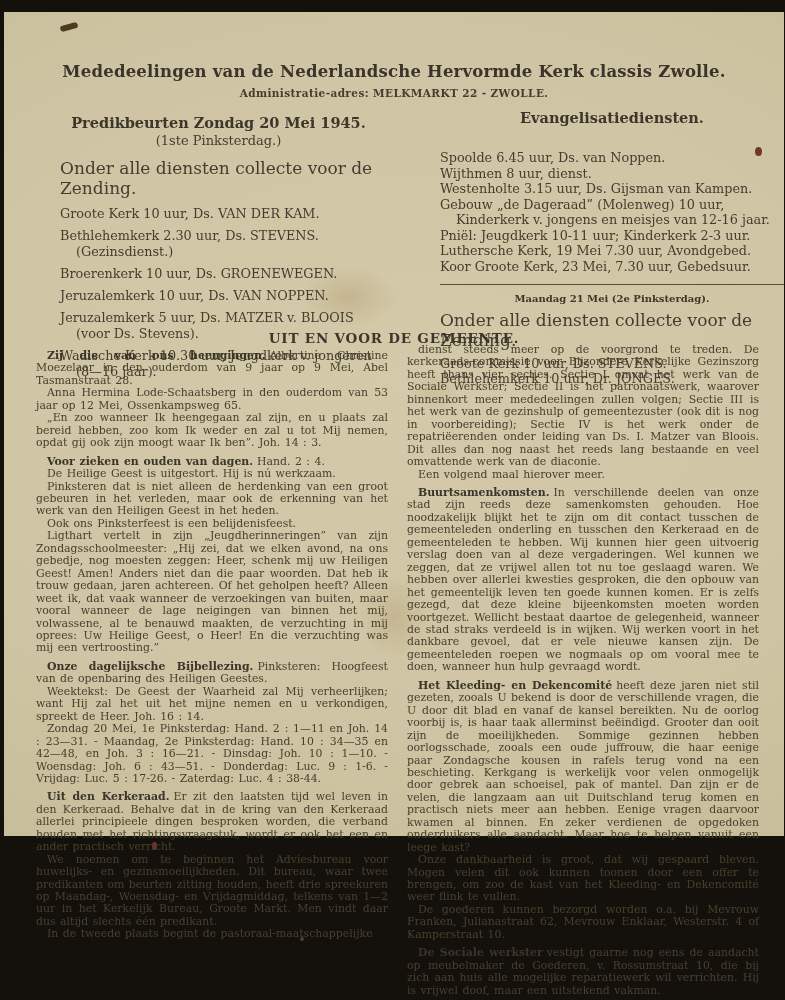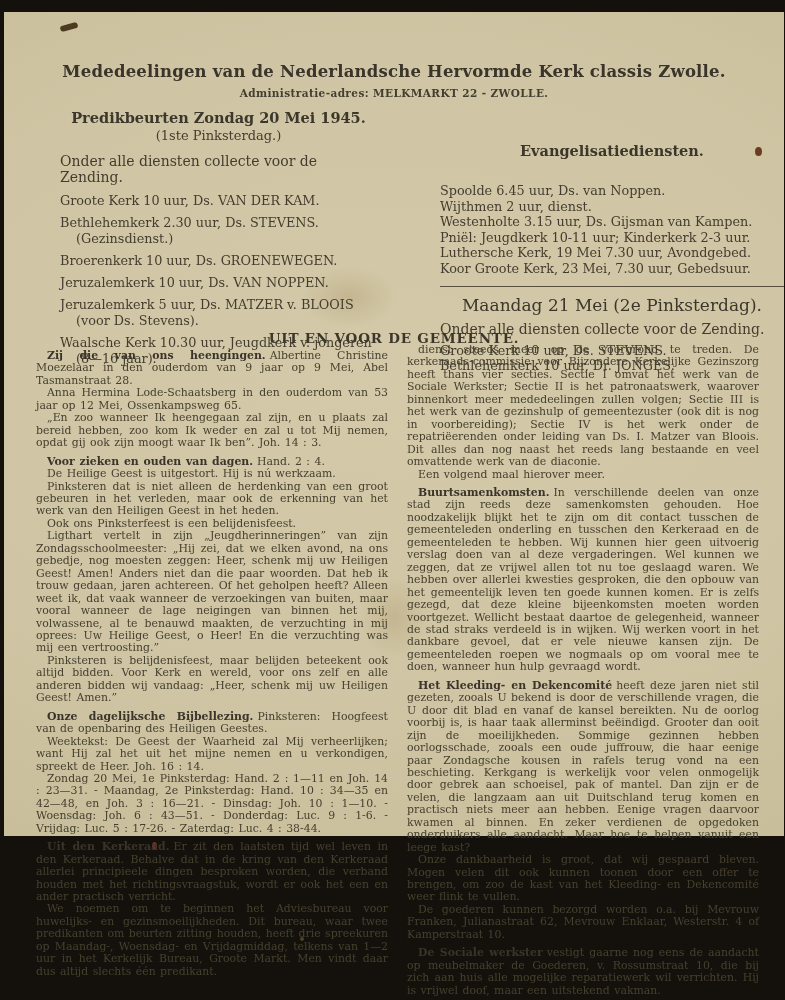--- a/index.html
+++ b/index.html
@@ -25,26 +25,26 @@
   .masthead-address{font-size:10.5px;font-weight:bold;margin-top:6px;color:#453e30;letter-spacing:.4px;}
   .services{
     position:absolute;left:0;top:97px;width:100%;
     display:flex;align-items:flex-end;gap:19px;
   }
   .svc-col-left{width:327px;margin-left:56px;}
   .svc-col-right{width:355px;margin-left:12px;}
   .v-divider{width:1px;background:rgba(62,52,40,.55);margin-left:12px;}
   .svc-heading{font-size:14.5px;font-weight:bold;text-align:center;color:#3c362b;}
   .svc-subheading{font-size:13px;text-align:center;margin-top:2px;}
-  .svc-note{font-size:14px;margin:10px 0 8px 0;}
+  .svc-note{font-size:17px;margin:10px 0 8px 0;}
   .svc-line{font-size:12.8px;line-height:15.5px;padding-left:16px;text-indent:-16px;}
   .svc-col-left .svc-line{margin-bottom:6px;line-height:16px;}
   .svc-col-right .svc-heading{margin-bottom:24px;}
   .h-rule{border:0;border-top:1.5px solid rgba(58,48,36,.8);margin:10px 0 8px 0;}
-  .monday-heading{font-size:17px;font-weight:normal;text-align:center;margin:4px 0 6px 0;color:#3c362b;}
+  .monday-heading{font-size:10px;font-weight:bold;text-align:center;margin:4px 0 6px 0;color:#3c362b;}
   .monday .svc-note{margin:6px 0 6px 0;}
   .monday .svc-line{margin-bottom:0;line-height:15px;}
   .gemeente-heading{
     position:absolute;left:0;top:318px;width:100%;text-align:center;
     font-size:13.5px;font-weight:bold;letter-spacing:.8px;color:#3c362b;
   }
   .articles{
     position:absolute;left:0;top:332px;width:100%;height:595px;
     display:flex;align-items:flex-start;
   }
@@ -93,24 +93,25 @@
 
   <div class="svc-line">Waalsche Kerk 10.30 uur, Jeugdkerk v. jongeren (8—16 jaar).</div>
 </div>
     </div>
     <div class="v-divider"></div>
     <div class="svc-col-right">
       <div class="svc-heading">Evangelisatiediensten.</div>
       <div>
   <div class="svc-line">Spoolde 6.45 uur, Ds. van Noppen.</div>
 
-  <div class="svc-line">Wijthmen 2 uur, dienst.</div>
+  <div class="svc-line">Wijthmen 8 uur, dienst.</div>
 
   <div class="svc-line">Westenholte 3.15 uur, Ds. Gijsman van Kampen.</div>
 
+  <div class="svc-line">Gebouw „de Dageraad” (Molenweg) 10 uur, Kinderkerk v. jongens en meisjes van 12-16 jaar.</div>
 
   <div class="svc-line">Pniël: Jeugdkerk 10-11 uur; Kinderkerk 2-3 uur.</div>
 
   <div class="svc-line">Luthersche Kerk, 19 Mei 7.30 uur, Avondgebed.</div>
 
   <div class="svc-line">Koor Groote Kerk, 23 Mei, 7.30 uur, Gebedsuur.</div>
 </div>
       <hr class="h-rule">
       <div class="monday">
         <div class="monday-heading">Maandag 21 Mei (2e Pinksterdag).</div>
@@ -137,32 +138,32 @@
   <p class="para gap"><b class="lead">Voor zieken en ouden van dagen.</b><span>Hand. 2 : 4.</span></p>
 
   <p class="para"><span>De Heilige Geest is uitgestort. Hij is nú werkzaam.</span></p>
 
   <p class="para"><span>Pinksteren dat is niet alleen de herdenking van een groot gebeuren in het verleden, maar ook de erkenning van het werk van den Heiligen Geest in het heden.</span></p>
 
   <p class="para"><span>Ook ons Pinksterfeest is een belijdenisfeest.</span></p>
 
   <p class="para"><span>Ligthart vertelt in zijn „Jeugdherinneringen” van zijn Zondagsschoolmeester: „Hij zei, dat we elken avond, na ons gebedje, nog moesten zeggen: Heer, schenk mij uw Heiligen Geest! Amen! Anders niet dan die paar woorden. Dat heb ik trouw gedaan, jaren achtereen. Of het geholpen heeft? Alleen weet ik, dat vaak wanneer de verzoekingen van buiten, maar vooral wanneer de lage neigingen van binnen het mij, volwassene, al te benauwd maakten, de verzuchting in mij oprees: Uw Heilige Geest, o Heer! En die verzuchting was mij een vertroosting.”</span></p>
 
-  <p class="para"><span>Pinksteren is belijdenisfeest, maar belijden beteekent ook altijd bidden. Voor Kerk en wereld, voor ons zelf en alle anderen bidden wij vandaag: „Heer, schenk mij uw Heiligen Geest! Amen.”</span></p>
 
   <p class="para gap"><b class="lead">Onze dagelijksche Bijbellezing.</b><span>Pinksteren: Hoogfeest van de openbaring des Heiligen Geestes.</span></p>
 
   <p class="para"><span>Weektekst: De Geest der Waarheid zal Mij verheerlijken; want Hij zal het uit het mijne nemen en u verkondigen, spreekt de Heer. Joh. 16 : 14.</span></p>
 
   <p class="para"><span>Zondag 20 Mei, 1e Pinksterdag: Hand. 2 : 1—11 en Joh. 14 : 23—31. - Maandag, 2e Pinksterdag: Hand. 10 : 34—35 en 42—48, en Joh. 3 : 16—21. - Dinsdag: Joh. 10 : 1—10. - Woensdag: Joh. 6 : 43—51. - Donderdag: Luc. 9 : 1-6. - Vrijdag: Luc. 5 : 17-26. - Zaterdag: Luc. 4 : 38-44.</span></p>
 
   <p class="para gap"><b class="lead">Uit den Kerkeraad.</b><span>Er zit den laatsten tijd wel leven in den Kerkeraad. Behalve dat in de kring van den Kerkeraad allerlei principieele dingen besproken worden, die verband houden met het richtingsvraagstuk, wordt er ook het een en ander practisch verricht.</span></p>
 
   <p class="para"><span>We noemen om te beginnen het Adviesbureau voor huwelijks- en gezinsmoeilijkheden. Dit bureau, waar twee predikanten om beurten zitting houden, heeft drie spreekuren op Maandag-, Woensdag- en Vrijdagmiddag, telkens van 1—2 uur in het Kerkelijk Bureau, Groote Markt. Men vindt daar dus altijd slechts één predikant.</span></p>
 
+  <p class="para"><span>In de tweede plaats begint de pastoraal-maatschappelijke</span></p>
 </div>
     <div class="v-divider"></div>
     <div class="art-col-right">
   <p class="para"><span>dienst steeds meer op de voorgrond te treden. De kerkeraads-commissie voor Bijzondere Kerkelijke Gezinszorg heeft thans vier secties. Sectie I omvat het werk van de Sociale Werkster; Sectie II is het patronaatswerk, waarover binnenkort meer mededeelingen zullen volgen; Sectie III is het werk van de gezinshulp of gemeentezuster (ook dit is nog in voorbereiding); Sectie IV is het werk onder de repatriëerenden onder leiding van Ds. I. Matzer van Bloois. Dit alles dan nog naast het reeds lang bestaande en veel omvattende werk van de diaconie.</span></p>
 
   <p class="para"><span>Een volgend maal hierover meer.</span></p>
 
   <p class="para gap"><b class="lead">Buurtsamenkomsten.</b><span>In verschillende deelen van onze stad zijn reeds deze samenkomsten gehouden. Hoe noodzakelijk blijkt het te zijn om dit contact tusschen de gemeenteleden onderling en tusschen den Kerkeraad en de gemeenteleden te hebben. Wij kunnen hier geen uitvoerig verslag doen van al deze vergaderingen. Wel kunnen we zeggen, dat ze vrijwel allen tot nu toe geslaagd waren. We hebben over allerlei kwesties gesproken, die den opbouw van het gemeentelijk leven ten goede kunnen komen. Er is zelfs gezegd, dat deze kleine bijeenkomsten moeten worden voortgezet. Wellicht bestaat daartoe de gelegenheid, wanneer de stad straks verdeeld is in wijken. Wij werken voort in het dankbare gevoel, dat er vele nieuwe kansen zijn. De gemeenteleden roepen we nogmaals op om vooral mee te doen, wanneer hun hulp gevraagd wordt.</span></p>
 
   <p class="para gap"><b class="lead">Het Kleeding- en Dekencomité</b><span>heeft deze jaren niet stil gezeten, zooals U bekend is door de verschillende vragen, die U door dit blad en vanaf de kansel bereikten. Nu de oorlog voorbij is, is haar taak allerminst beëindigd. Grooter dan ooit zijn de moeilijkheden. Sommige gezinnen hebben oorlogsschade, zooals een oude juffrouw, die haar eenige paar Zondagsche kousen in rafels terug vond na een beschieting. Kerkgang is werkelijk voor velen onmogelijk door gebrek aan schoeisel, pak of mantel. Dan zijn er de velen, die langzaam aan uit Duitschland terug komen en practisch niets meer aan hebben. Eenige vragen daarvoor kwamen al binnen. En zeker verdienen de opgedoken onderduikers alle aandacht. Maar hoe te helpen vanuit een leege kast?</span></p>

